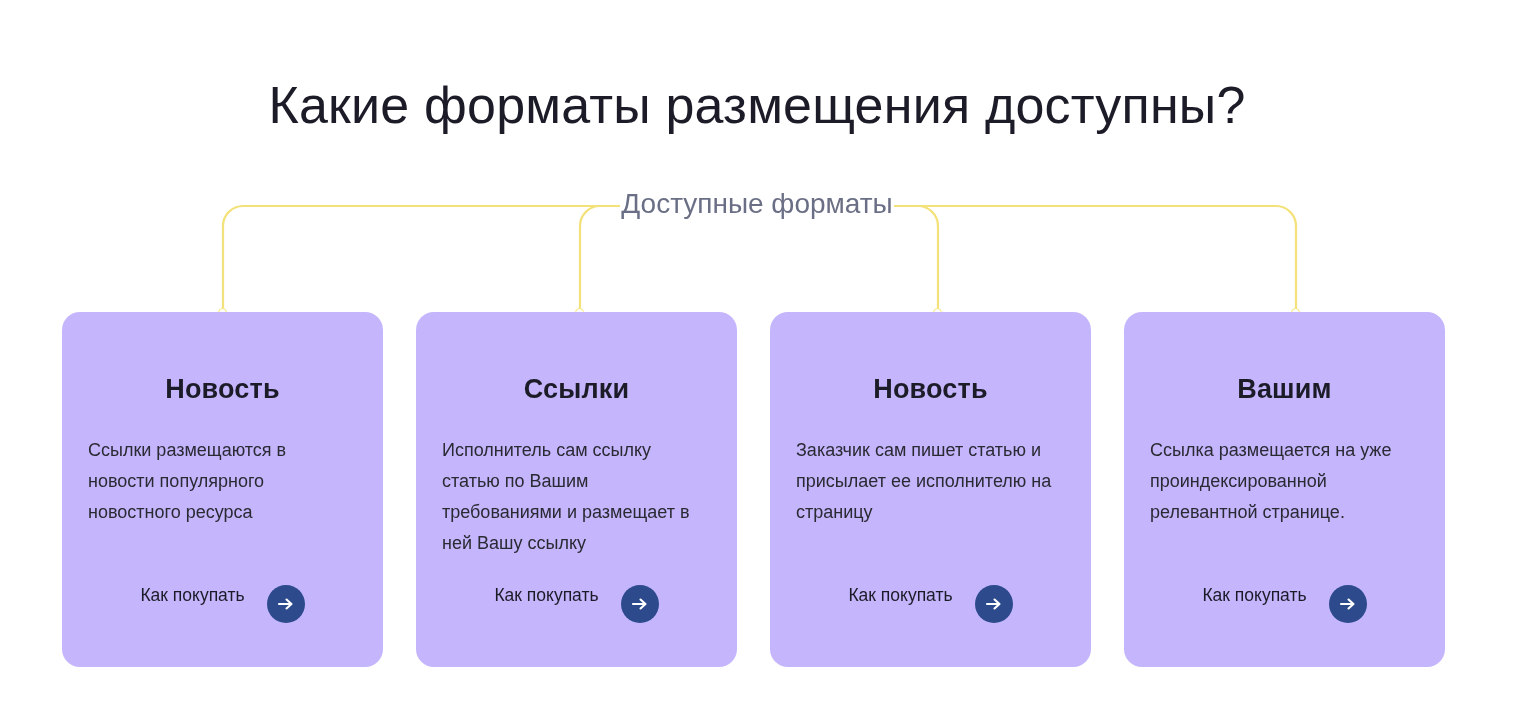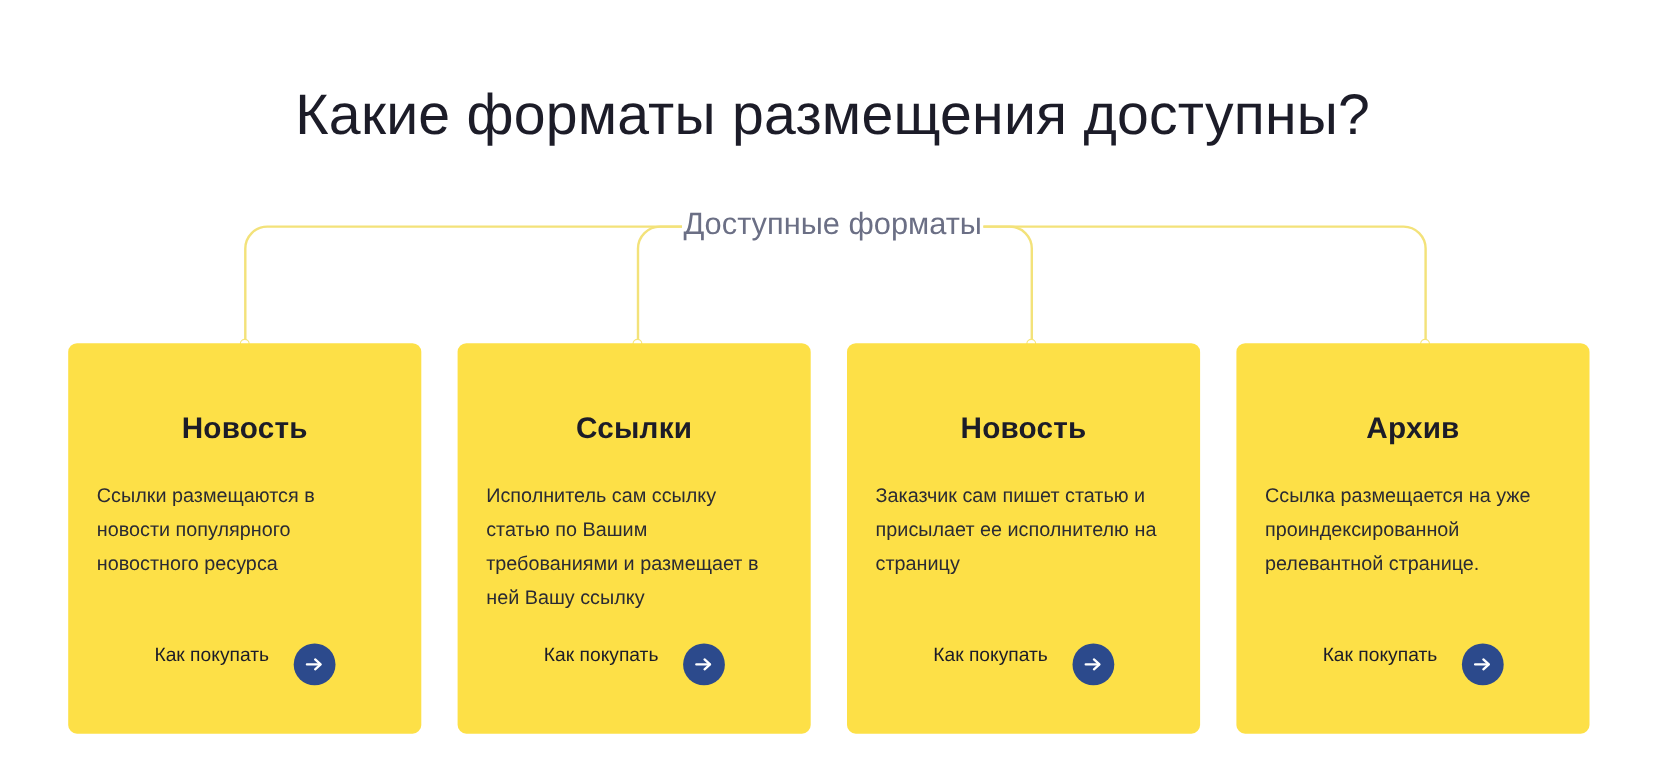--- a/index.html
+++ b/index.html
@@ -54,22 +54,22 @@
     top: 312px;
     left: 62px;
     width: 1390px;
     display: flex;
     gap: 33px;
   }
 
   .card {
     width: 321px;
     height: 355px;
-    background: #fde047;
-    border-radius: 8px;
+    background: #c4b5fd;
+    border-radius: 18px;
     padding: 62px 26px 0 26px;
     position: relative;
     display: flex;
     flex-direction: column;
     align-items: center;
   }
 
   .card-title {
     font-size: 27px;
     font-weight: 700;
@@ -189,21 +189,21 @@
       <span class="cta-circle">
         <svg width="20" height="20" viewBox="0 0 20 20">
           <path d="M3 10 H15" stroke="#ffffff" stroke-width="2.1" stroke-linecap="round" fill="none"></path>
           <path d="M10.5 5.5 L15.5 10 L10.5 14.5" stroke="#ffffff" stroke-width="2.1" stroke-linecap="round" stroke-linejoin="round" fill="none"></path>
         </svg>
       </span>
     </div>
   </div>
 
   <div class="card">
-    <div class="card-title">Архив</div>
+    <div class="card-title">Вашим</div>
     <p class="card-desc">Ссылка размещается на уже проиндексированной релевантной странице.</p>
     <div class="card-cta">
       <span class="cta-label">Как покупать</span>
       <span class="cta-circle">
         <svg width="20" height="20" viewBox="0 0 20 20">
           <path d="M3 10 H15" stroke="#ffffff" stroke-width="2.1" stroke-linecap="round" fill="none"></path>
           <path d="M10.5 5.5 L15.5 10 L10.5 14.5" stroke="#ffffff" stroke-width="2.1" stroke-linecap="round" stroke-linejoin="round" fill="none"></path>
         </svg>
       </span>
     </div>

